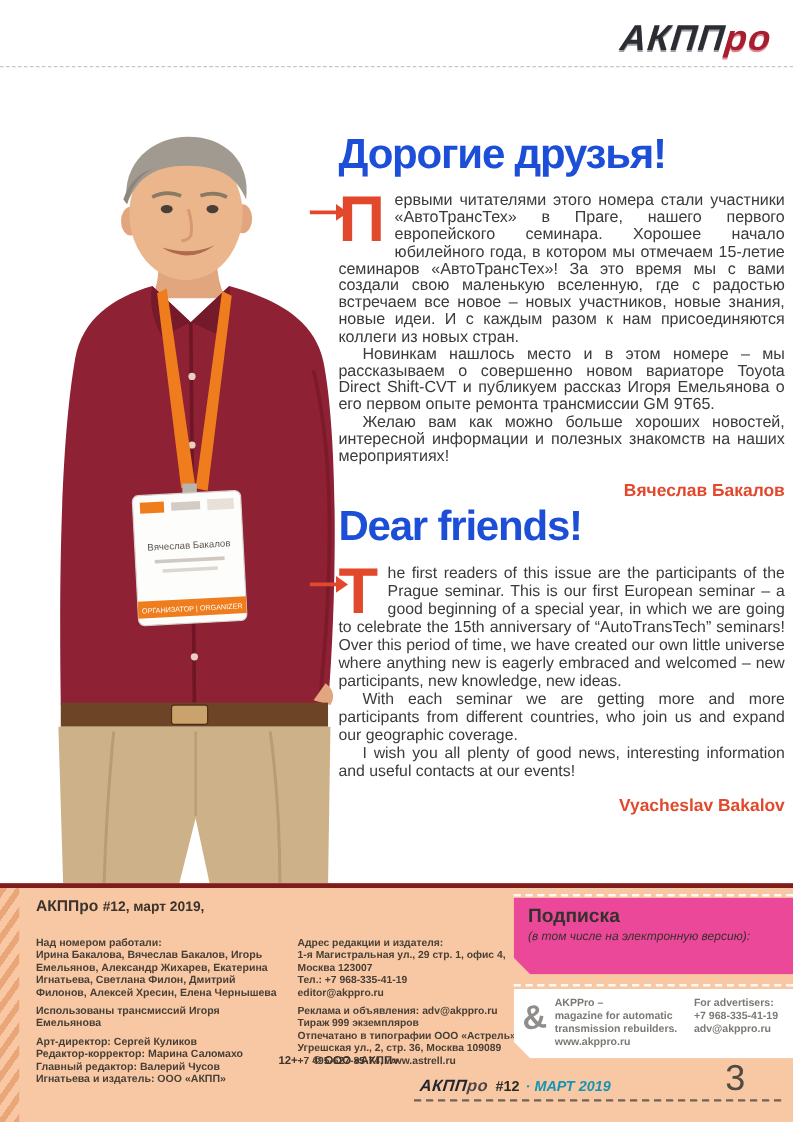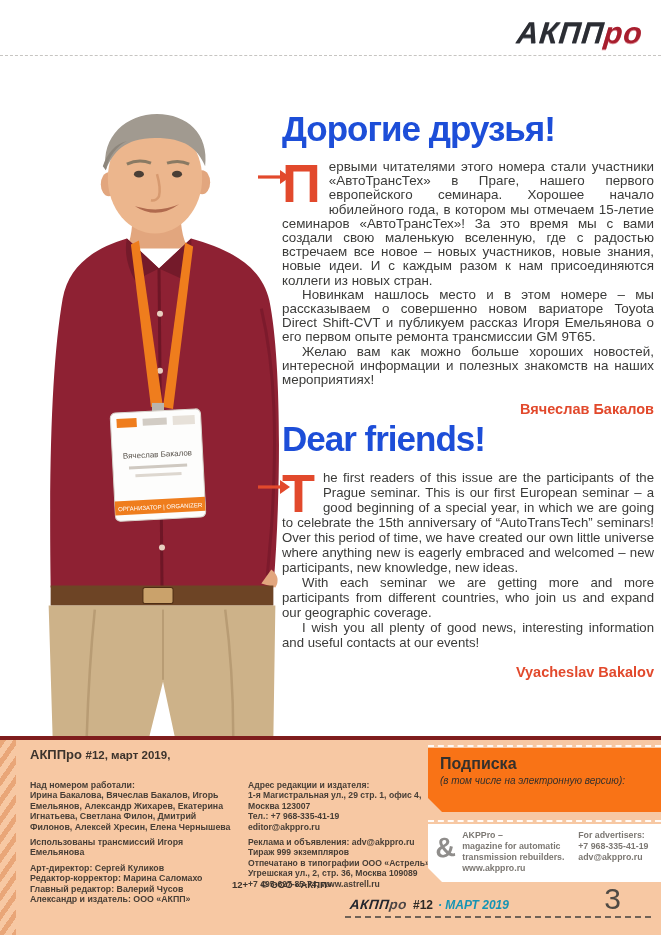--- a/index.html
+++ b/index.html
@@ -39,21 +39,21 @@
   .f-col{position:absolute;font-size:8.8px;line-height:10.4px;font-weight:700;color:#473e36;}
   .f-col1{left:30px;top:40px;width:208px;}
   .f-col2{left:248px;top:40px;width:196px;font-size:8.6px;}
   .f-gap{height:5px;}
   .f-age-row{position:absolute;left:232px;top:139px;font-size:9.5px;font-weight:700;color:#3c332c;}
   .f-age-row .age{margin-right:10px;}
   
   .dash{position:absolute;left:428px;right:0;border-top:2px dashed rgba(255,255,255,0.9);}
   .dash1{top:5px;}
   .dash2{top:80px;}
-  .subbox{position:absolute;left:428px;top:8px;width:233px;height:64px;background:#f97316;
+  .subbox{position:absolute;left:428px;top:8px;width:233px;height:64px;background:#ec4899;
           clip-path:polygon(0 0,100% 0,100% 100%,14px 100%,0 calc(100% - 14px));
           box-sizing:border-box;padding:7px 6px 0 12px;color:#34302c;}
   .sub-title{font-size:16px;font-weight:700;}
   .sub-note{font-style:italic;font-size:10px;margin-top:2px;}
   .sub-contacts{font-size:12.5px;font-weight:700;margin-top:3px;letter-spacing:-0.2px;}
   .infobox{position:absolute;left:428px;top:84px;width:233px;height:58px;background:#ffffff;
            clip-path:polygon(0 0,100% 0,100% 100%,14px 100%,0 calc(100% - 14px));
            box-sizing:border-box;padding:6px 4px 0 8px;display:flex;color:#7c7873;}
   .amp{font-size:28px;font-weight:700;color:#8f8d8b;margin:2px 6px 0 0;transform:rotate(-6deg);}
   .info-col{font-size:8.8px;line-height:11px;font-weight:700;}
@@ -182,21 +182,21 @@
 
     <div class="f-col f-col1">
       <div>Над номером работали:</div>
       <div>Ирина Бакалова, Вячеслав Бакалов, Игорь Емельянов, Александр Жихарев, Екатерина Игнатьева, Светлана Филон, Дмитрий Филонов, Алексей Хресин, Елена Чернышева</div>
       <div class="f-gap"></div>
       <div>Использованы трансмиссий Игоря Емельянова</div>
       <div class="f-gap"></div>
       <div>Арт-директор: Сергей Куликов</div>
       <div>Редактор-корректор: Марина Саломахо</div>
       <div>Главный редактор: Валерий Чусов</div>
-      <div>Александр и издатель: ООО «АКПП»</div>
+      <div>Игнатьева и издатель: ООО «АКПП»</div>
     </div>
 
     <div class="f-col f-col2">
       <div>Адрес редакции и издателя:</div>
       <div>1-я Магистральная ул., 29 стр. 1, офис 4,</div>
       <div>Москва 123007</div>
       <div>Тел.: +7 968-335-41-19</div>
       <div>editor@akppro.ru</div>
       <div class="f-gap"></div>
       <div>Реклама и объявления: adv@akppro.ru</div>

